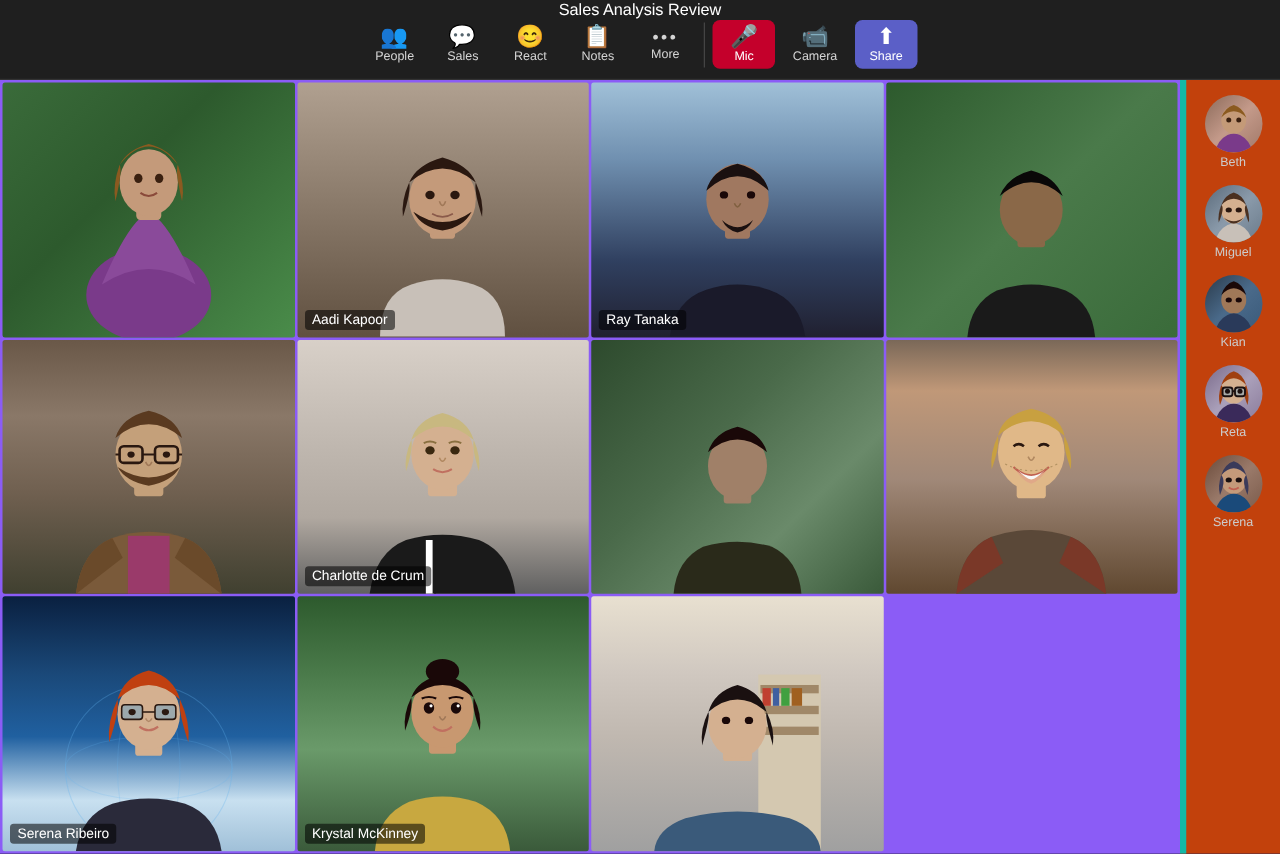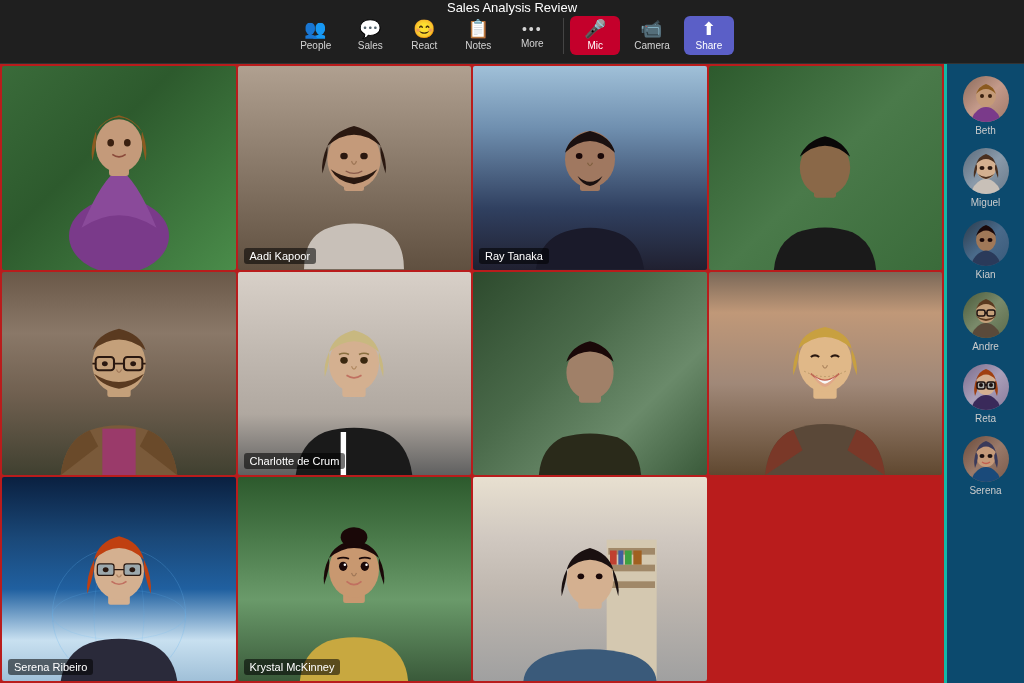--- a/index.html
+++ b/index.html
@@ -77,21 +77,21 @@
       overflow: hidden;
     }
 
     
     #video-grid {
       flex: 1;
       display: grid;
       grid-template-columns: repeat(4, 1fr);
       grid-template-rows: repeat(3, 1fr);
       gap: 2px;
-      background: #b91c1c;
+      background: #8b5cf6;
       padding: 2px;
     }
 
     .video-cell {
       position: relative;
       background: #2a2a2a;
       overflow: hidden;
       border-radius: 2px;
     }
 
@@ -108,28 +108,28 @@
       font-weight: 400;
     }
 
     
     .bg-green-avatar { background: linear-gradient(135deg, #3a6b3a 0%, #2d5a2d 40%, #4a8c4a 100%); }
     .bg-plants { background: linear-gradient(135deg, #2d5a2d 0%, #4a7a4a 50%, #3a6b3a 100%); }
 
     
     #sidebar {
       width: 80px;
-      background: #0c4a6e;
+      background: #c2410c;
       display: flex;
       flex-direction: column;
       align-items: center;
       padding: 8px 0;
       gap: 4px;
       overflow-y: auto;
-      border-left: 3px solid #14b8a6;
+      border-left: 5px solid #14b8a6;
     }
 
     .sidebar-participant {
       display: flex;
       flex-direction: column;
       align-items: center;
       gap: 3px;
       padding: 4px 0;
       cursor: pointer;
       width: 100%;
@@ -510,35 +510,20 @@
           <ellipse cx="23" cy="20" rx="10" ry="11" fill="#a07858"></ellipse>
           <path d="M13 16 Q23 5 33 16 Q30 7 23 5 Q16 7 13 16Z" fill="#1a0808"></path>
           <ellipse cx="19" cy="20" rx="2.5" ry="2" fill="#1a0808"></ellipse>
           <ellipse cx="27" cy="20" rx="2.5" ry="2" fill="#1a0808"></ellipse>
           <path d="M8 46 Q10 36 18 32 Q23 29 28 32 Q36 36 38 46Z" fill="#2a3a5a"></path>
         </svg>
       </div>
       <span class="sidebar-name">Kian</span>
     </div>
 
-    <div class="sidebar-participant">
-      <div class="avatar-circle avatar-bg-4">
-        <svg viewBox="0 0 46 46" style="width:100%;height:100%;">
-          <ellipse cx="23" cy="20" rx="10" ry="11" fill="#c4a07a"></ellipse>
-          <path d="M13 17 Q23 7 33 17 Q30 9 23 7 Q16 9 13 17Z" fill="#5a3a20"></path>
-          <path d="M13 24 Q23 30 33 24 Q30 28 23 29 Q16 28 13 24Z" fill="#5a3a20"></path>
-
-          <rect x="14" y="18" width="8" height="6" rx="2" fill="none" stroke="#1a1010" stroke-width="1.5"></rect>
-          <rect x="24" y="18" width="8" height="6" rx="2" fill="none" stroke="#1a1010" stroke-width="1.5"></rect>
-          <line x1="22" y1="21" x2="24" y2="21" stroke="#1a1010" stroke-width="1.5"></line>
-          <path d="M8 46 Q10 36 18 32 Q23 30 28 32 Q36 36 38 46Z" fill="#5a4a3a"></path>
-        </svg>
-      </div>
-      <span class="sidebar-name">Andre</span>
-    </div>
 
     <div class="sidebar-participant">
       <div class="avatar-circle avatar-bg-5">
         <svg viewBox="0 0 46 46" style="width:100%;height:100%;">
           <ellipse cx="23" cy="20" rx="10" ry="11" fill="#d4b090"></ellipse>
           <path d="M13 16 Q23 5 33 16 Q30 7 23 5 Q16 7 13 16Z" fill="#a04010"></path>
           <path d="M13 16 Q10 25 12 32 Q17 20 13 16Z" fill="#a04010"></path>
           <path d="M33 16 Q36 25 34 32 Q29 20 33 16Z" fill="#a04010"></path>
 
           <rect x="14" y="18" width="8" height="7" rx="2" fill="rgba(100,160,200,0.4)" stroke="#1a1010" stroke-width="1.5"></rect>

